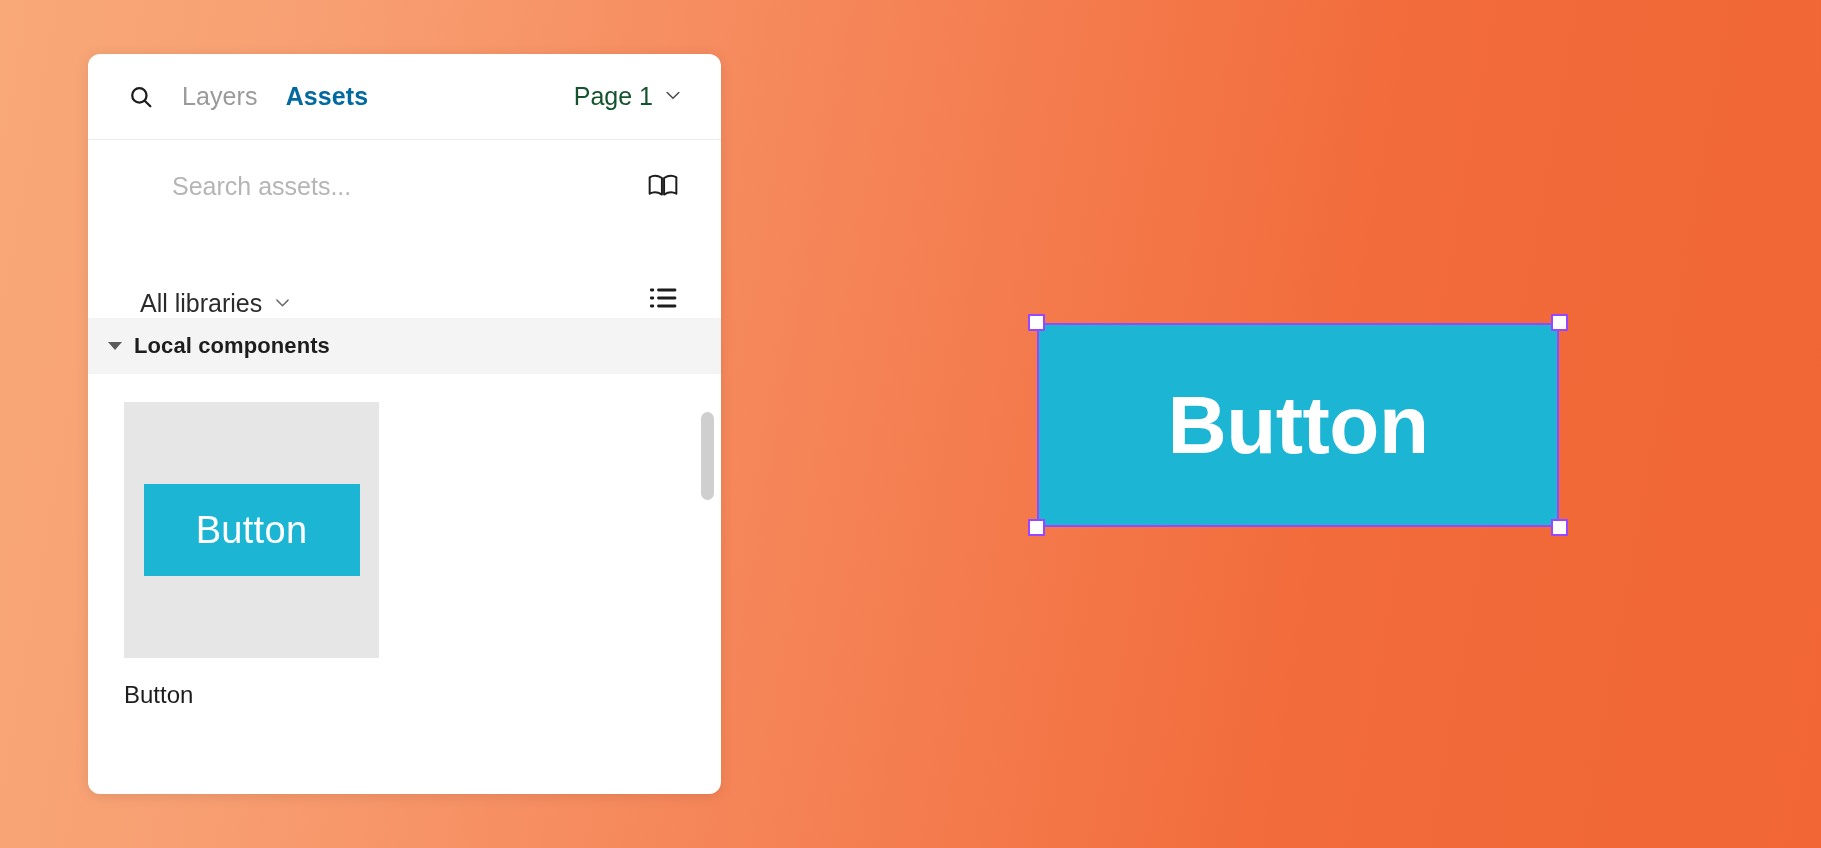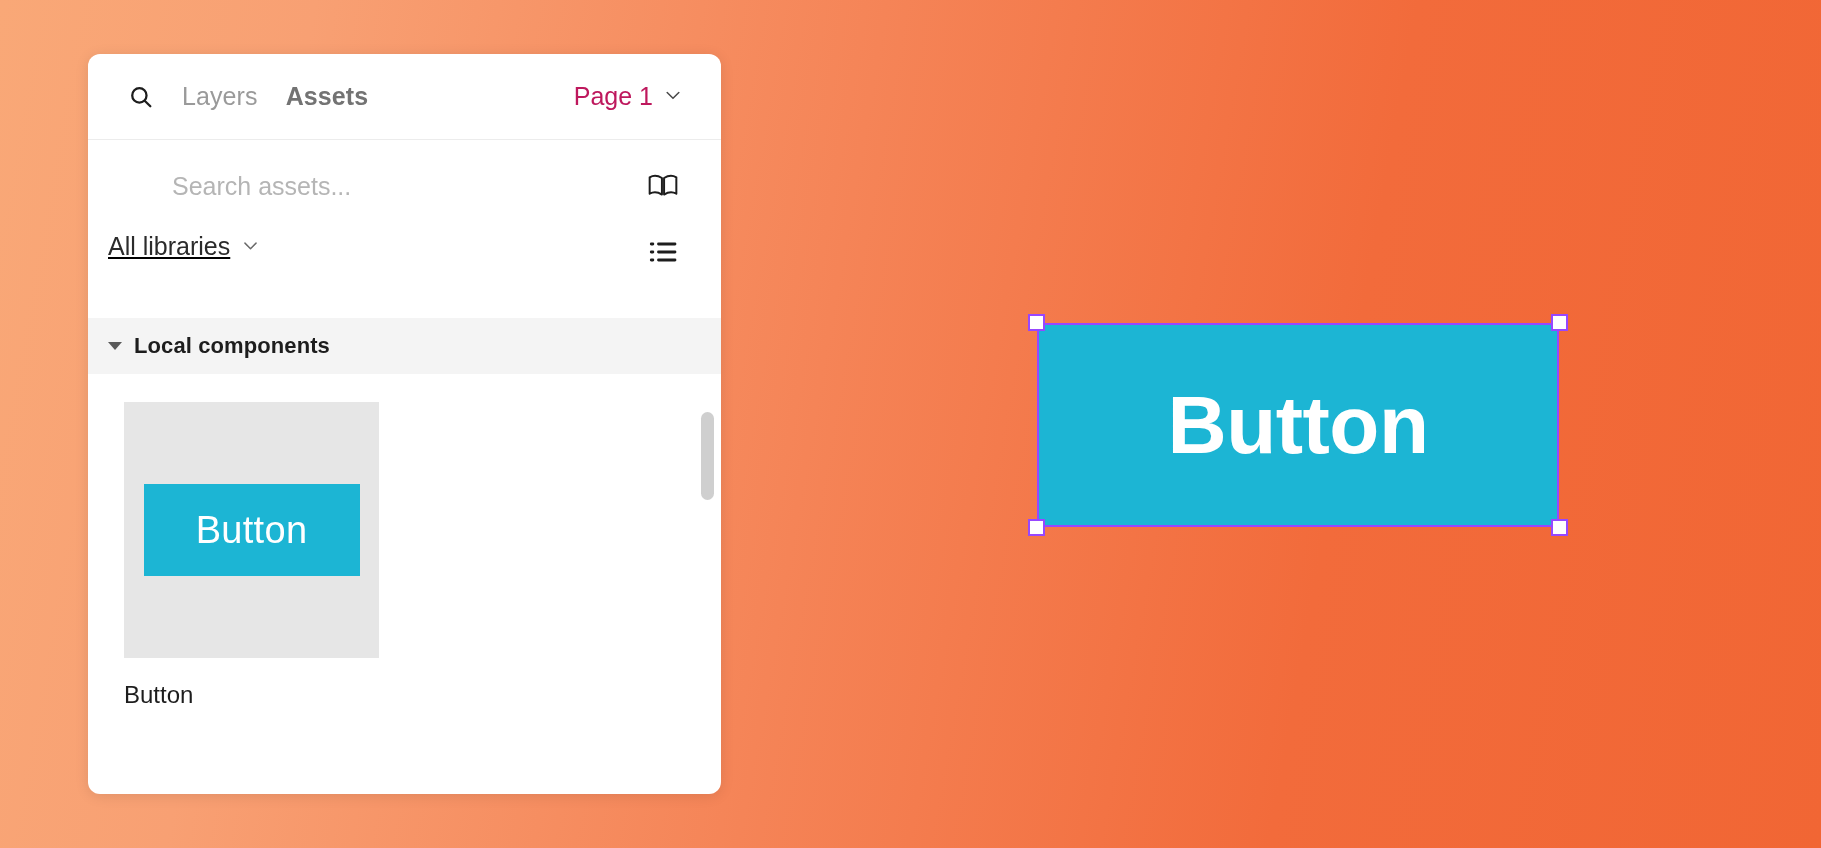--- a/index.html
+++ b/index.html
@@ -48,28 +48,28 @@
     margin-right: 24px;
     cursor: pointer;
   }
   .tab {
     font-size: 25px;
     margin-right: 28px;
     cursor: pointer;
     letter-spacing: 0.1px;
   }
   .tab-inactive { color: #9a9a9a; font-weight: 400; text-align: right; }
-  .tab-active { color: #737373; font-weight: 700; }
+  .tab-active { color: #0369a1; font-weight: 700; }
   .page-select {
     margin-left: auto;
     display: flex;
     align-items: center;
     gap: 10px;
     font-size: 25px;
-    color: #be185d;
+    color: #14532d;
     cursor: pointer;
   }
 
   
   .search-row {
     position: relative;
     height: 92px;
     display: flex;
     align-items: center;
     padding: 0 38px 0 36px;
@@ -91,23 +91,22 @@
     display: flex; align-items: center; justify-content: center;
     cursor: pointer;
     flex: none;
   }
 
   
   .libraries-row {
     position: relative;
     height: 86px;
     display: flex;
-    align-items: flex-start;
-    padding: 0 38px 0 20px;
-    text-decoration: underline;
+    align-items: flex-end;
+    padding: 0 38px 0 52px;
   }
   .libraries-select {
     display: flex;
     align-items: center;
     gap: 11px;
     font-size: 25px;
     color: #2b2b2b;
     cursor: pointer;
   }
 

